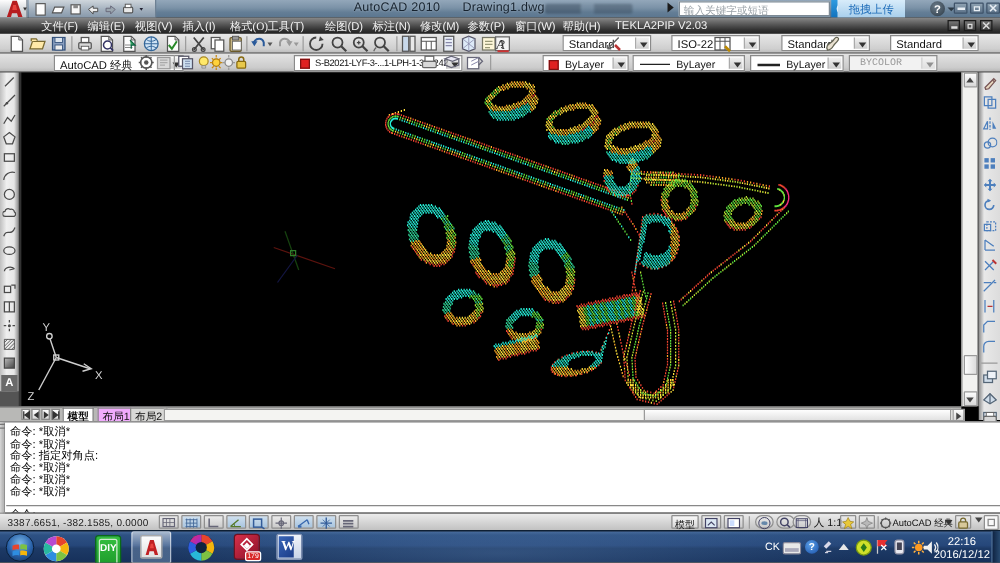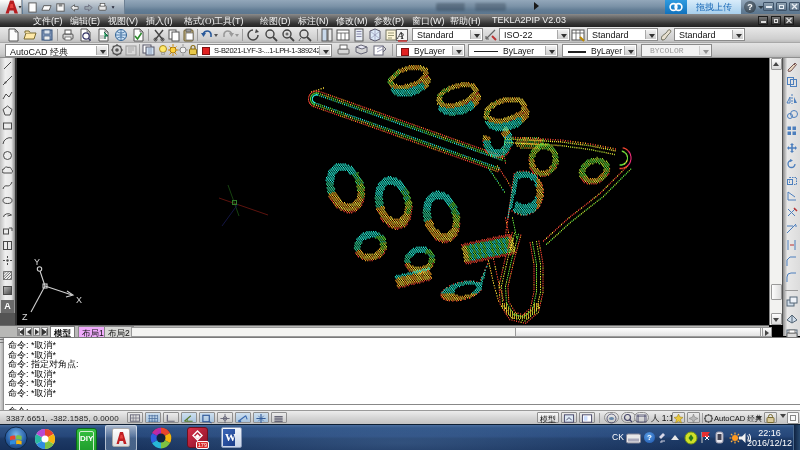--- a/index.html
+++ b/index.html
@@ -10,34 +10,34 @@
 #titlebar{left:0;top:0;width:800px;height:14px;background:linear-gradient(180deg,#93a7ba 0%,#7b92a7 45%,#647e96 70%,#5b768f 100%);}
 #applogo{left:0;top:0;width:22px;height:14px;background:linear-gradient(180deg,#fdfdfd,#d2d6da 60%,#c2c6ca);border-right:1px solid #9aa0a6;z-index:5;}
 #applogo svg{position:absolute;left:2px;top:0px;}
 #qat{left:23px;top:0;width:102px;height:14px;background:linear-gradient(180deg,#cfd6dc,#9fadbb 60%,#8799ab);border-right:1px solid #6d8093;display:flex;align-items:center;gap:3px;padding-left:4px;}
 .qic{width:11px;height:11px;display:block;}
 #title-text{left:283px;top:1px;font-size:10px;color:#16222e;letter-spacing:0.2px;text-shadow:0 0 2px rgba(255,255,255,0.35);}
 #title-ghost{left:436px;top:3px;width:70px;height:8px;background:linear-gradient(90deg,rgba(30,45,60,0.35) 0 40%,rgba(30,45,60,0.05) 42% 55%,rgba(30,45,60,0.3) 57% 100%);border-radius:2px;filter:blur(1px);}
 #searcharrow{left:534px;top:2px;width:0;height:0;border-left:5px solid #1a1a1a;border-top:4px solid transparent;border-bottom:4px solid transparent;}
 #searchbox{left:543px;top:1px;width:121px;height:12px;background:#fff;border:1px solid #7d8a95;font-size:8.5px;color:#9aa2a8;padding:1px 0 0 3px;}
 #cloudbtn{left:665px;top:0px;width:22px;height:14px;background:linear-gradient(180deg,#2e9be0,#1272bd);}
-#dragbtn{left:687px;top:0px;width:54px;height:14px;background:linear-gradient(180deg,#d8ecfa,#a8cfec);font-size:9px;color:#1c6bb8;text-align:center;padding-top:1px;}
+#dragbtn{left:670px;top:0px;width:54px;height:14px;background:linear-gradient(180deg,#d8ecfa,#a8cfec);font-size:9px;color:#1c6bb8;text-align:center;padding-top:1px;}
 #helpbtn{left:744px;top:1px;width:12px;height:12px;border-radius:6px;background:radial-gradient(circle at 40% 35%,#6a7a88,#2c3a46);color:#fff;font-size:9px;text-align:center;line-height:12px;font-weight:bold;}
 #helparr{left:758px;top:6px;width:0;height:0;border-top:3px solid #2c3a46;border-left:3px solid transparent;border-right:3px solid transparent;}
 .wbtn{top:2px;width:11px;height:9px;background:linear-gradient(180deg,#8fa2b2,#5d7389);border:1px solid #3e5268;border-radius:1px;color:#dce4ea;font-size:7px;line-height:7px;text-align:center;}
 
 #menubar{left:0;top:14px;width:800px;height:13px;background:linear-gradient(180deg,#8a8a8a 0%,#5a5a5a 40%,#333 75%,#222 100%);color:#f2f2f2;font-size:9px;}
 #menubar span{position:absolute;top:1px;white-space:nowrap;}
 .mwbtn{top:2px;width:10px;height:9px;background:linear-gradient(180deg,#777,#3a3a3a);border:1px solid #1c1c1c;color:#eee;font-size:6px;line-height:8px;text-align:center;}
 
 #tb1{left:0;top:27px;width:800px;height:16px;background:linear-gradient(180deg,#e8e8e8,#cfcfcf 80%,#bdbdbd);border-bottom:1px solid #a8a8a8;}
 #tb2{left:0;top:43px;width:800px;height:15px;background:linear-gradient(180deg,#e3e3e3,#cbcbcb 80%,#b8b8b8);border-bottom:1px solid #8f8f8f;}
 .ticon{position:absolute;top:1px;width:14px;height:14px;}
 .tsep{position:absolute;top:2px;width:1px;height:12px;background:#9d9d9d;}
-.combo{position:absolute;background:#fff;border:1px solid #8a8a8a;font-size:9px;color:#111;}
+.combo{position:absolute;background:#fff;border:1px solid #8a8a8a;font-size:9px;color:#111;margin-left:38px;}
 .combo .cv{position:absolute;right:1px;top:1px;bottom:1px;width:11px;background:linear-gradient(180deg,#f2f2f2,#cdcdcd);border-left:1px solid #aaa;}
 .cv:after{content:"";position:absolute;left:2.5px;top:4px;border-top:4px solid #333;border-left:3px solid transparent;border-right:3px solid transparent;}
 .combo .txt{position:absolute;left:4px;top:1px;white-space:nowrap;}
 
 #mainarea{left:0;top:58px;width:800px;height:267px;background:#545454;}
 #lefttb{left:0;top:58px;width:15px;height:255px;background:linear-gradient(90deg,#bfbfbf,#efefef 35%,#e6e6e6 75%,#8a8a8a);}
 .lic{position:absolute;left:2px;width:11px;height:11px;}
 #canvas{left:17px;top:58px;width:752px;height:267px;background:#000;}
 #vscroll{left:769px;top:58px;width:13px;height:267px;background:#f2f2f0;border-left:1px solid #888;}
 .sbtn{position:absolute;left:1px;width:11px;height:12px;background:linear-gradient(180deg,#fdfdfd,#d8d8d8);border:1px solid #9a9a9a;border-radius:1px;}
@@ -96,22 +96,24 @@
         <path d="M10 6 L6 3 L6 5 L2 5 L2 8 L6 8 L6 10 Z" fill="#9aa5ae" stroke="#667" stroke-width="0.8"></path>
       </svg>
     <svg class="qic" viewBox="0 0 12 12">
         <rect x="2" y="4" width="8" height="5" rx="1" fill="#e8e8e8" stroke="#555"></rect>
         <rect x="3.5" y="1.5" width="5" height="3" fill="#fff" stroke="#555" stroke-width="0.8"></rect>
       </svg>
     <svg class="qic" viewBox="0 0 12 12" style="width:7px;">
         <path d="M1 4 L6 4 L3.5 8 Z" fill="#223"></path>
       </svg>
   </div>
+  <div id="title-text" class="abs">AutoCAD 2010&nbsp;&nbsp;&nbsp;&nbsp;&nbsp;&nbsp;Drawing1.dwg</div>
   <div id="title-ghost" class="abs"></div>
   <div id="searcharrow" class="abs"></div>
+  <div id="searchbox" class="abs">输入关键字或短语</div>
   <div id="cloudbtn" class="abs"><svg width="22" height="14" viewBox="0 0 22 14">
         <circle cx="8.5" cy="7" r="3.4" fill="none" stroke="#fff" stroke-width="1.6"></circle>
         <circle cx="13.5" cy="7" r="3.4" fill="none" stroke="#fff" stroke-width="1.6"></circle>
       </svg></div>
   <div id="dragbtn" class="abs">拖拽上传</div>
   <div id="helpbtn" class="abs">?</div>
   <div id="helparr" class="abs"></div>
   <div class="wbtn abs" style="left:763px;">
       <div style="position:absolute;left:2px;bottom:2px;width:6px;height:2px;background:#e8eef4;"></div>
     </div>

